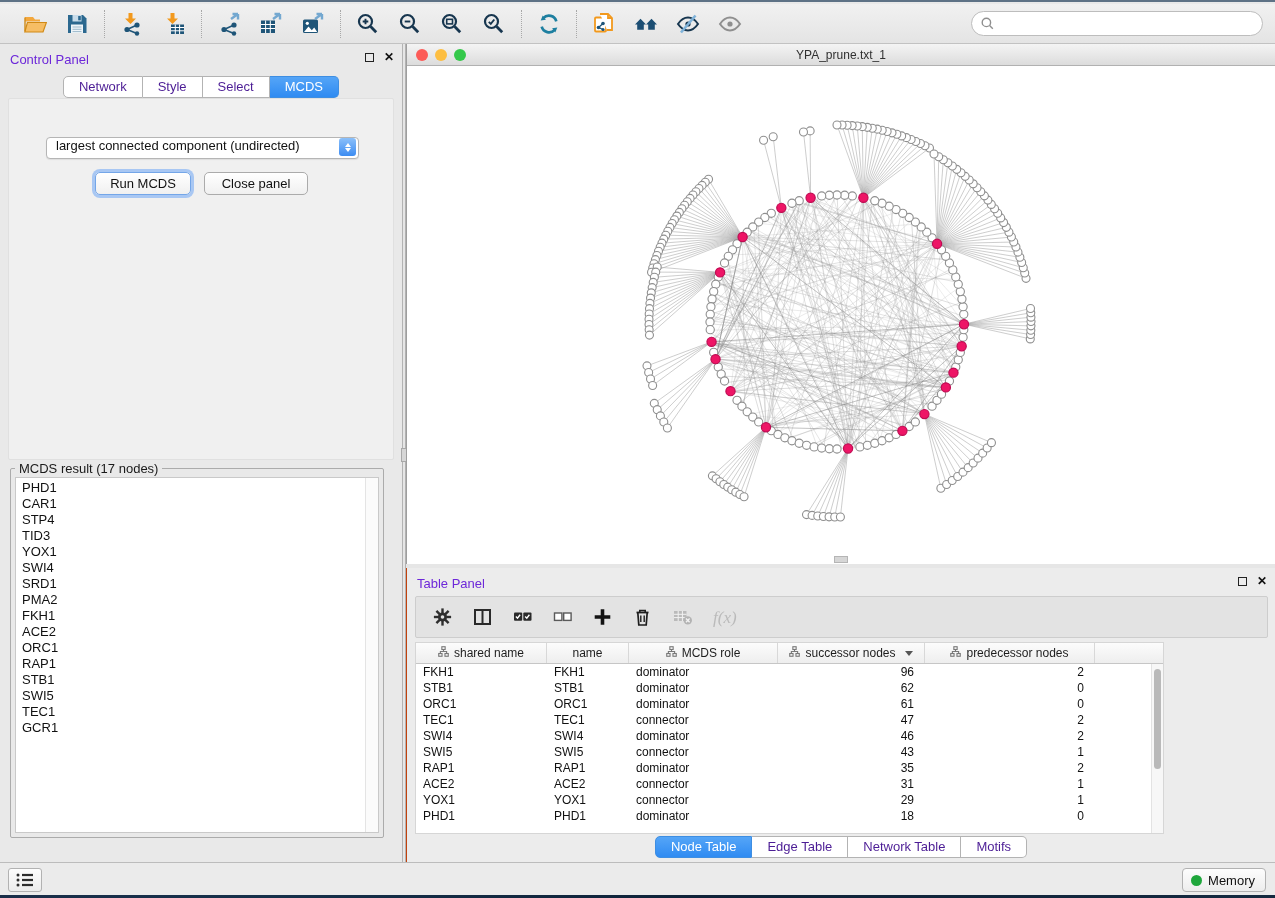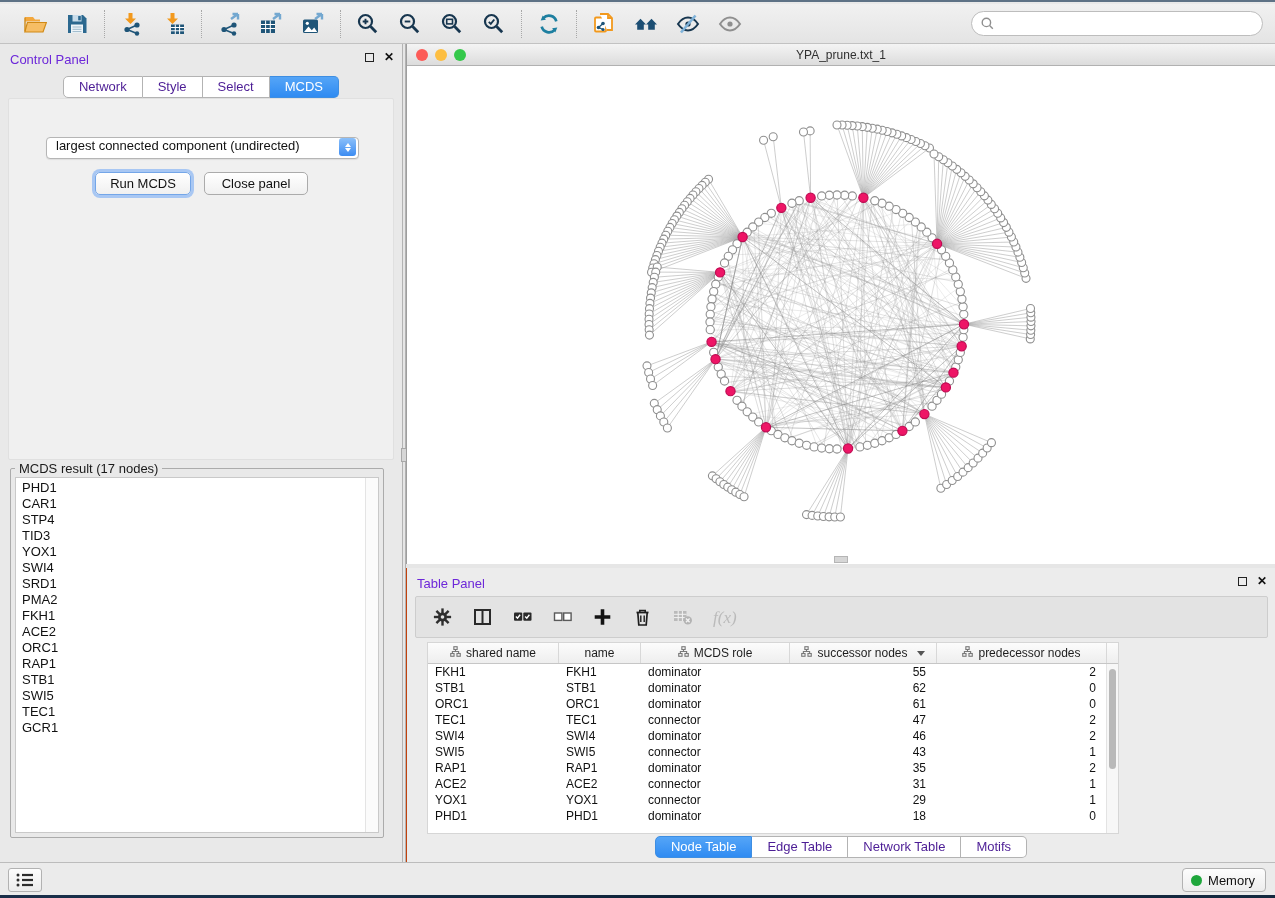--- a/index.html
+++ b/index.html
@@ -79,21 +79,21 @@
   .net-canvas { position:absolute; left:0; top:22px; width:869px; height:498px; background:#fff; }
 
   
   .table-panel { position:absolute; left:406px; top:566px; width:869px; height:294px; background:#ececec;
                  border-left:1px solid #c2410c; }
   .tp-toolbar { position:absolute; left:8px; top:28px; width:853px; height:42px; background:#e3e3e3;
                 border:1px solid #cdcdcd; border-radius:2px; display:flex; align-items:center; gap:19px; padding-left:16px; }
   .tp-btn { display:flex; align-items:center; justify-content:center; cursor:pointer; }
   .tp-btn.disabled { opacity:.55; }
 
-  .grid { position:absolute; left:20px; top:74px; width:692px; height:192px; background:#fff; border:1px solid #d6d6d6; overflow:hidden; }
+  .grid { position:absolute; left:8px; top:74px; width:749px; height:192px; background:#fff; border:1px solid #d6d6d6; overflow:hidden; }
   .grid-header { display:flex; height:21px; background:linear-gradient(#fcfcfc,#eeeeee); border-bottom:1px solid #c6c6c6; }
   .gh-cell { display:flex; align-items:center; justify-content:center; gap:5px; font-size:12px; color:#1d1d1d;
              border-right:1px solid #d8d8d8; overflow:hidden; }
   .sort-caret { width:0; height:0; border-left:4px solid transparent; border-right:4px solid transparent;
                 border-top:5px solid #555; margin-left:4px; }
   .grid-body { position:relative; }
   .grid-row { display:flex; height:16px; cursor:default; }
   .g-cell { font-size:12px; color:#111; line-height:16px; white-space:nowrap; overflow:hidden; }
   .g-cell.left { padding-left:7px; text-align:left; }
   .g-cell.right { padding-right:11px; text-align:right; }
@@ -1076,21 +1076,21 @@
                 </svg></span>
               <span>predecessor nodes</span>
             </div>
             <div class="gh-cell" style="flex: 1 1 0%; border-right: none;"></div>
           </div>
         <div class="grid-body" id="gridBody">
             <div class="grid-row">
               <div class="g-cell left" style="width: 131px;">FKH1</div>
               <div class="g-cell left" style="width: 82px;">FKH1</div>
               <div class="g-cell left" style="width: 149px;">dominator</div>
-              <div class="g-cell right" style="width: 147px;">55</div>
+              <div class="g-cell right" style="width: 147px;">96</div>
               <div class="g-cell right" style="width: 170px;">2</div>
             </div>
             <div class="grid-row">
               <div class="g-cell left" style="width: 131px;">STB1</div>
               <div class="g-cell left" style="width: 82px;">STB1</div>
               <div class="g-cell left" style="width: 149px;">dominator</div>
               <div class="g-cell right" style="width: 147px;">62</div>
               <div class="g-cell right" style="width: 170px;">0</div>
             </div>
             <div class="grid-row">

